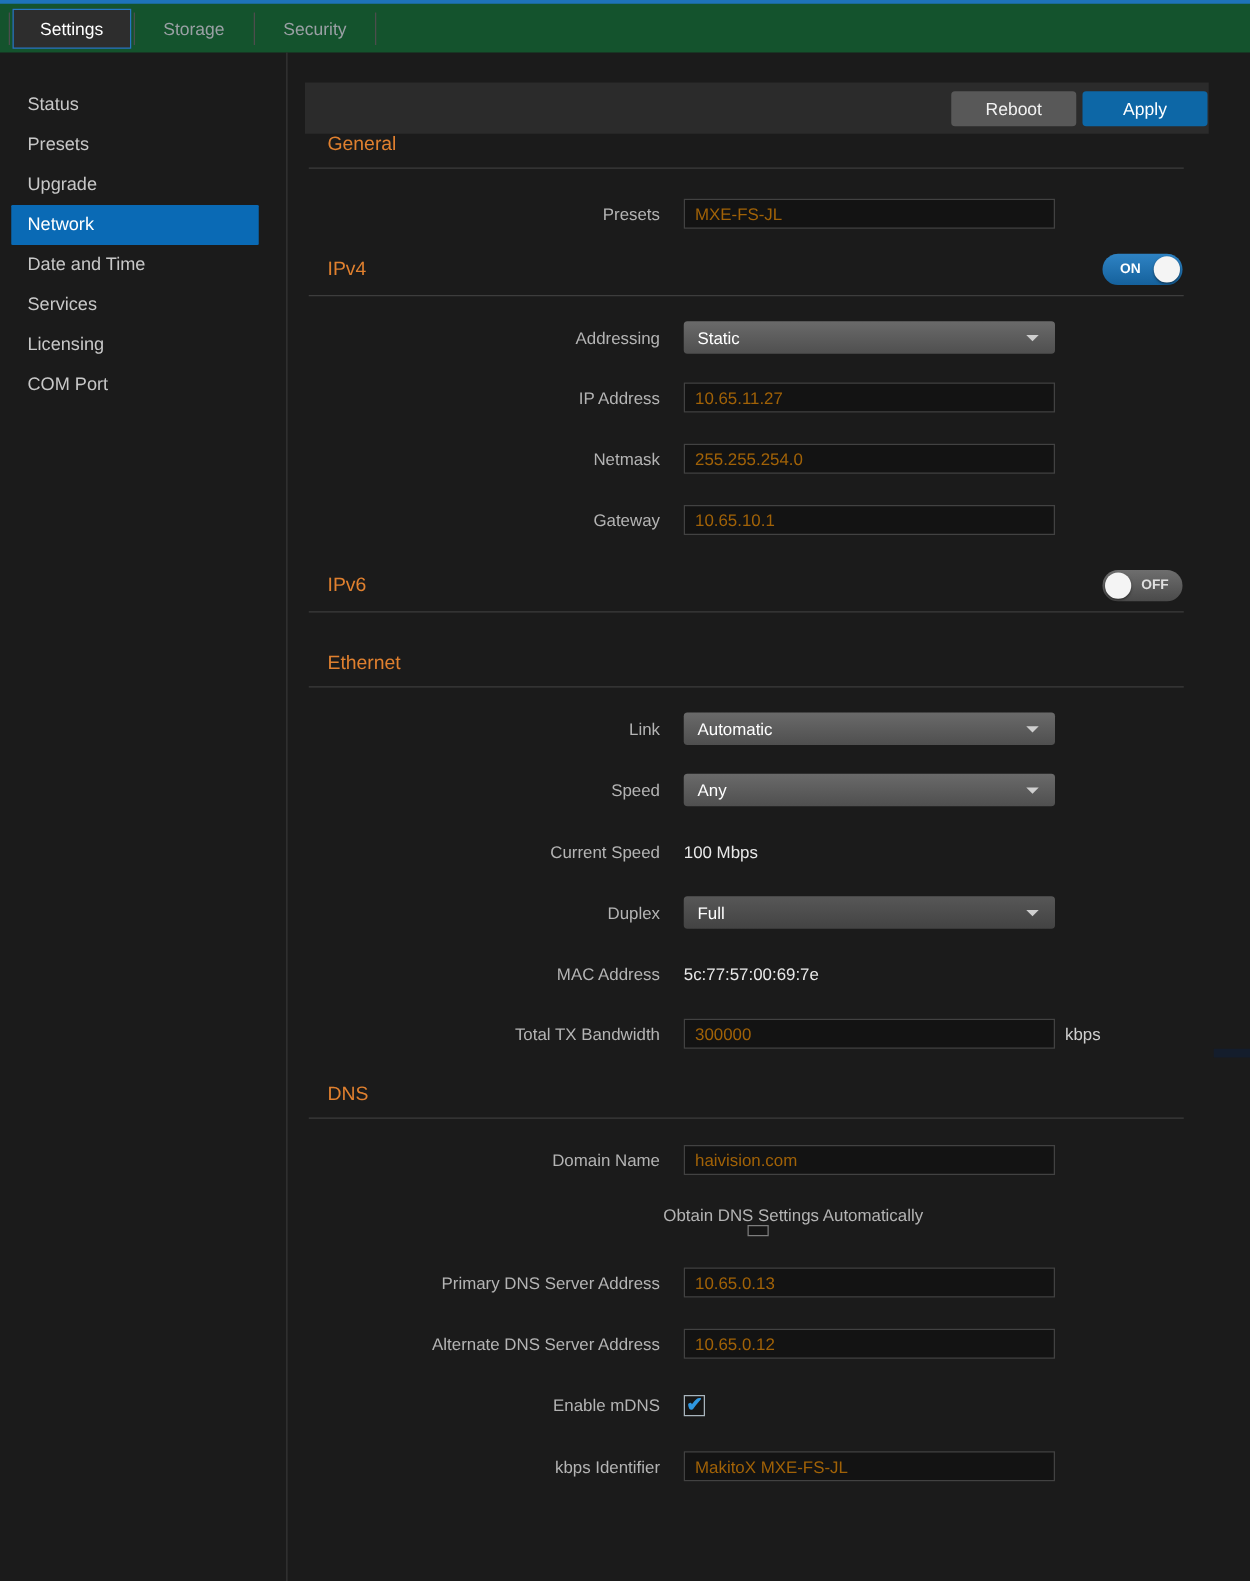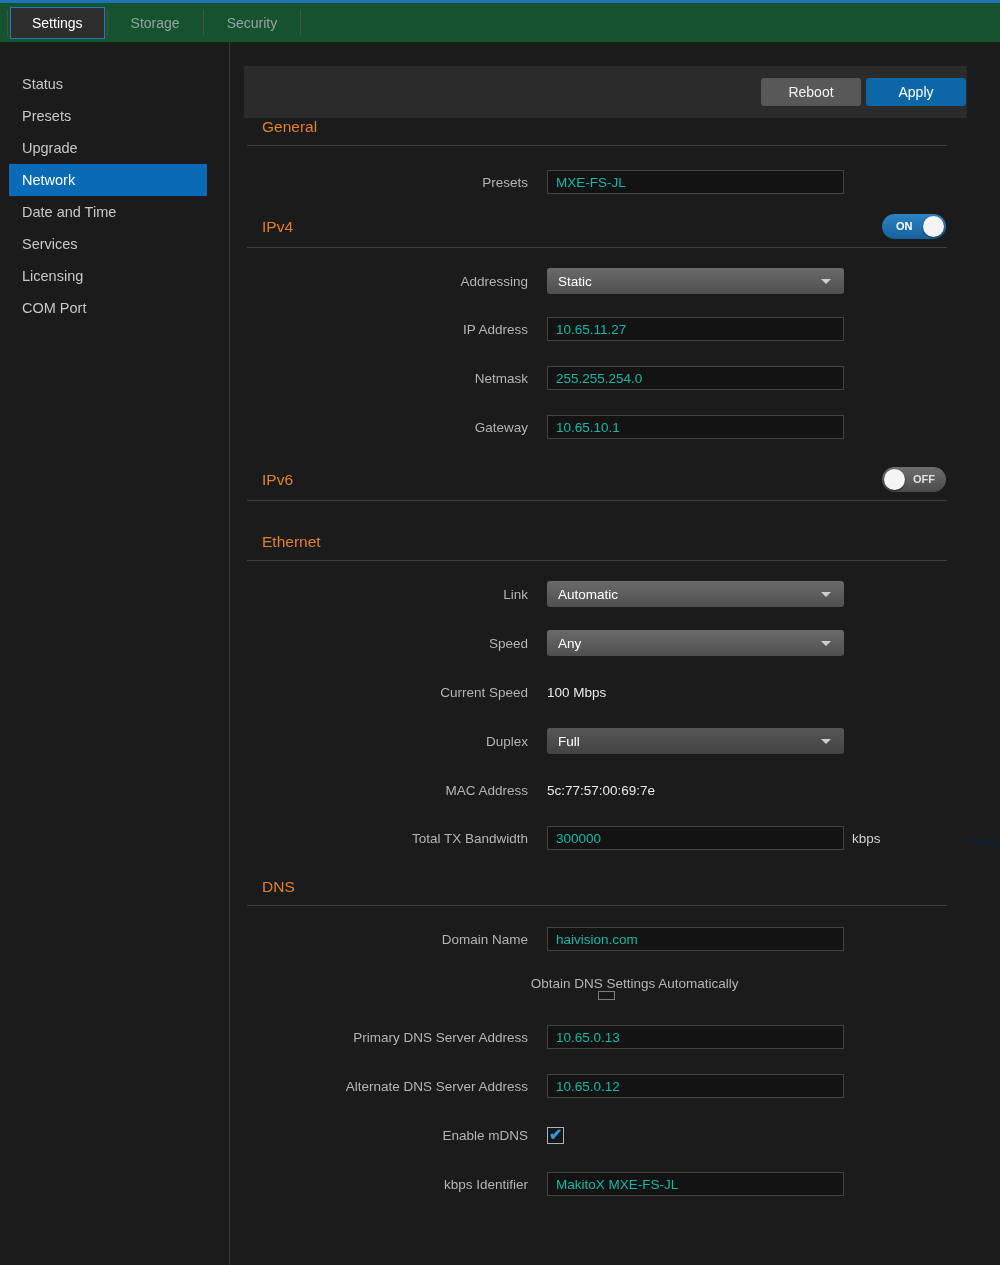--- a/index.html
+++ b/index.html
@@ -17,21 +17,21 @@
   .layout { display:flex; height:1223px; }
   .sidebar { width:230px; flex:0 0 auto; border-right:1px solid #373737; padding-top:26px; }
   .side-item { color:#c8c8c8; font-size:14.5px; height:32px; line-height:32px;
                padding-left:22px; cursor:default; }
   .side-item.active { background:#0a6ab5; color:#ffffff; margin:0 22px 0 9px;
                       padding-left:13px; border-radius:1px; }
 
   .content { flex:1; padding:24px 32px 0 14px; }
 
   
-  .toolbar { width:723px; height:52px; background:#2b2b2b; display:flex;
+  .toolbar { width:723px; height:41px; background:#2b2b2b; display:flex;
              justify-content:flex-end; align-items:center; gap:5px; padding-right:1px; }
   .btn { width:100px; height:28px; border:none; border-radius:3px; font-size:14px;
          font-family:"Liberation Sans", sans-serif; color:#f2f2f2; cursor:pointer; }
   .btn.gray { background:#585858; }
   .btn.blue { background:#0d67a6; color:#ffffff; }
 
   
   .section-head { width:723px; display:flex; justify-content:space-between;
                   align-items:center; padding:0 21px 9px 18px; }
   .section-title { color:#e0802f; font-size:15.5px; }
@@ -39,21 +39,21 @@
 
   .mt16 { margin-top:0; } .mt20 { margin-top:20px; }
   .mt28 { margin-top:28px; } .mt32 { margin-top:32px; }
 
   .row { display:flex; align-items:center; }
   .lbl { width:284px; text-align:right; margin-right:19px; color:#b4b4b4; font-size:13.5px; }
   .val { color:#e8e8e8; font-size:13.5px; }
   .unit { margin-left:8px; color:#cfcfcf; font-size:13.5px; }
 
   input.text { width:297px; height:24px; background:#131313; border:1px solid #424242;
-               color:#14b8a6; font-size:13.5px; padding:0 8px;
+               color:#a16207; font-size:13.5px; padding:0 8px;
                font-family:"Liberation Sans", sans-serif; }
 
   .dropdown { width:297px; height:26px; background:linear-gradient(#6a6a6a,#4f4f4f);
               border-radius:3px; color:#ffffff; font-size:13.5px; display:flex;
               align-items:center; padding:0 11px; position:relative; cursor:pointer; }
   .dropdown.darker { background:linear-gradient(#575757,#434343); }
   .dropdown::after { content:""; position:absolute; right:13px; top:11px;
                      border-left:5px solid transparent; border-right:5px solid transparent;
                      border-top:5px solid #cfcfcf; }
 

